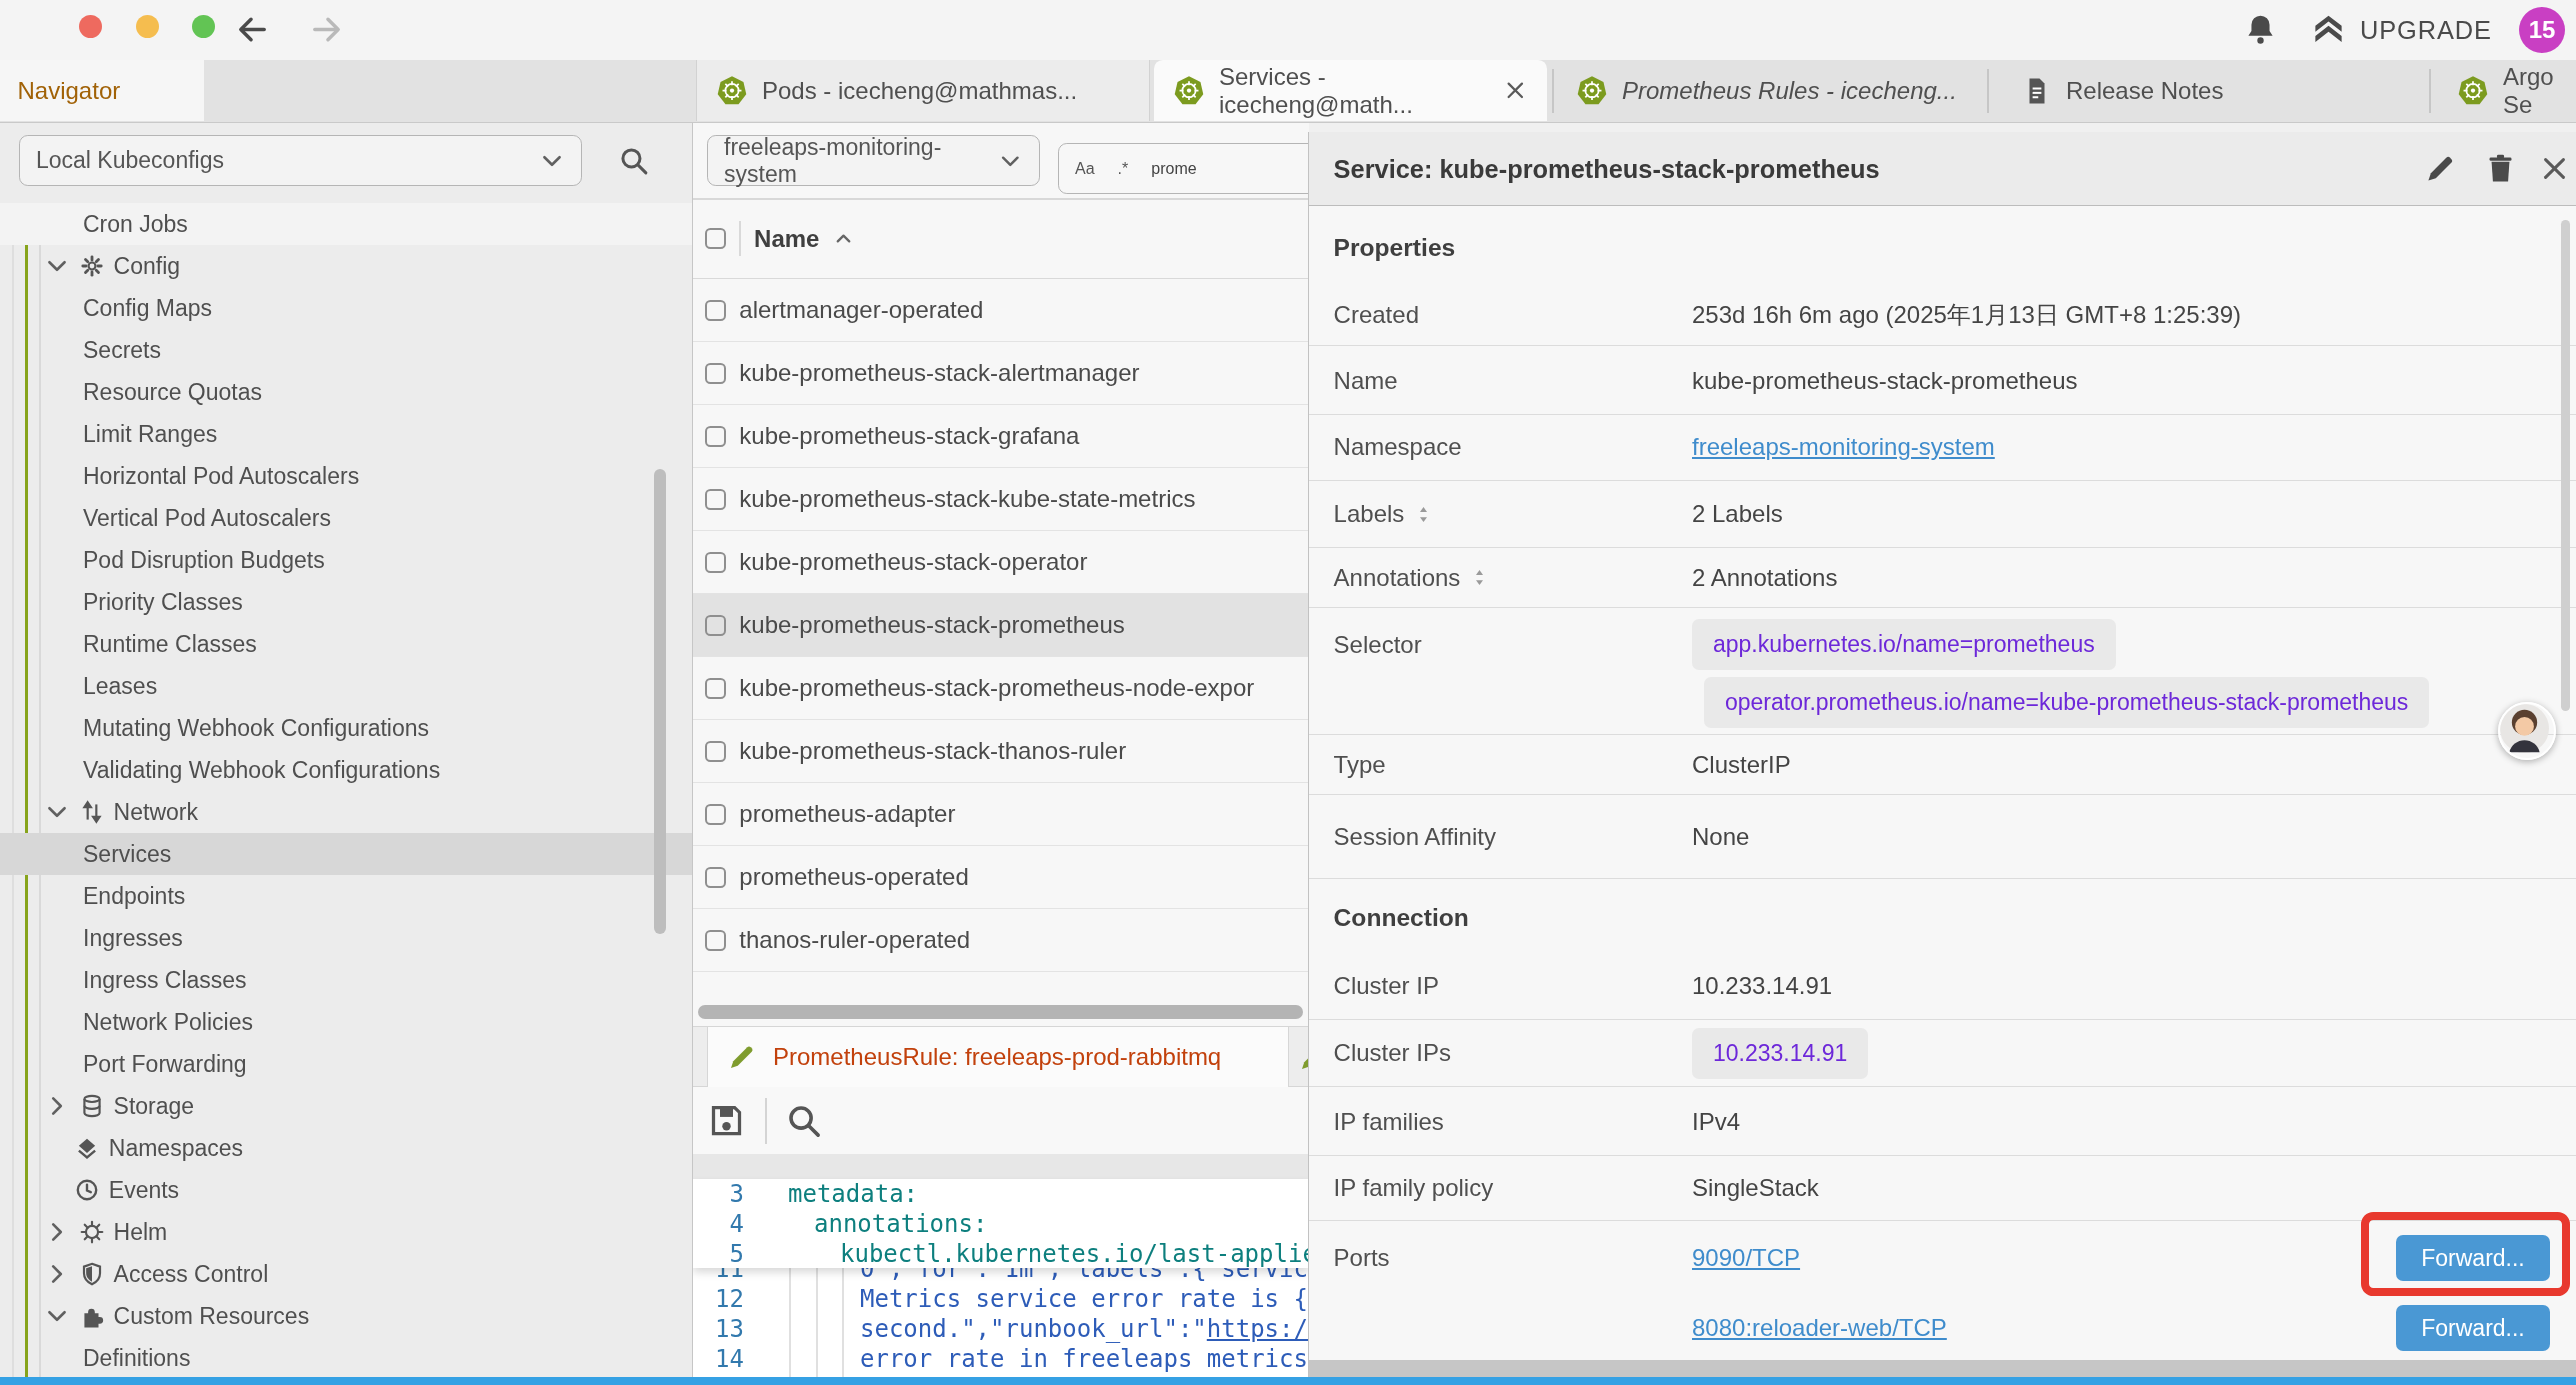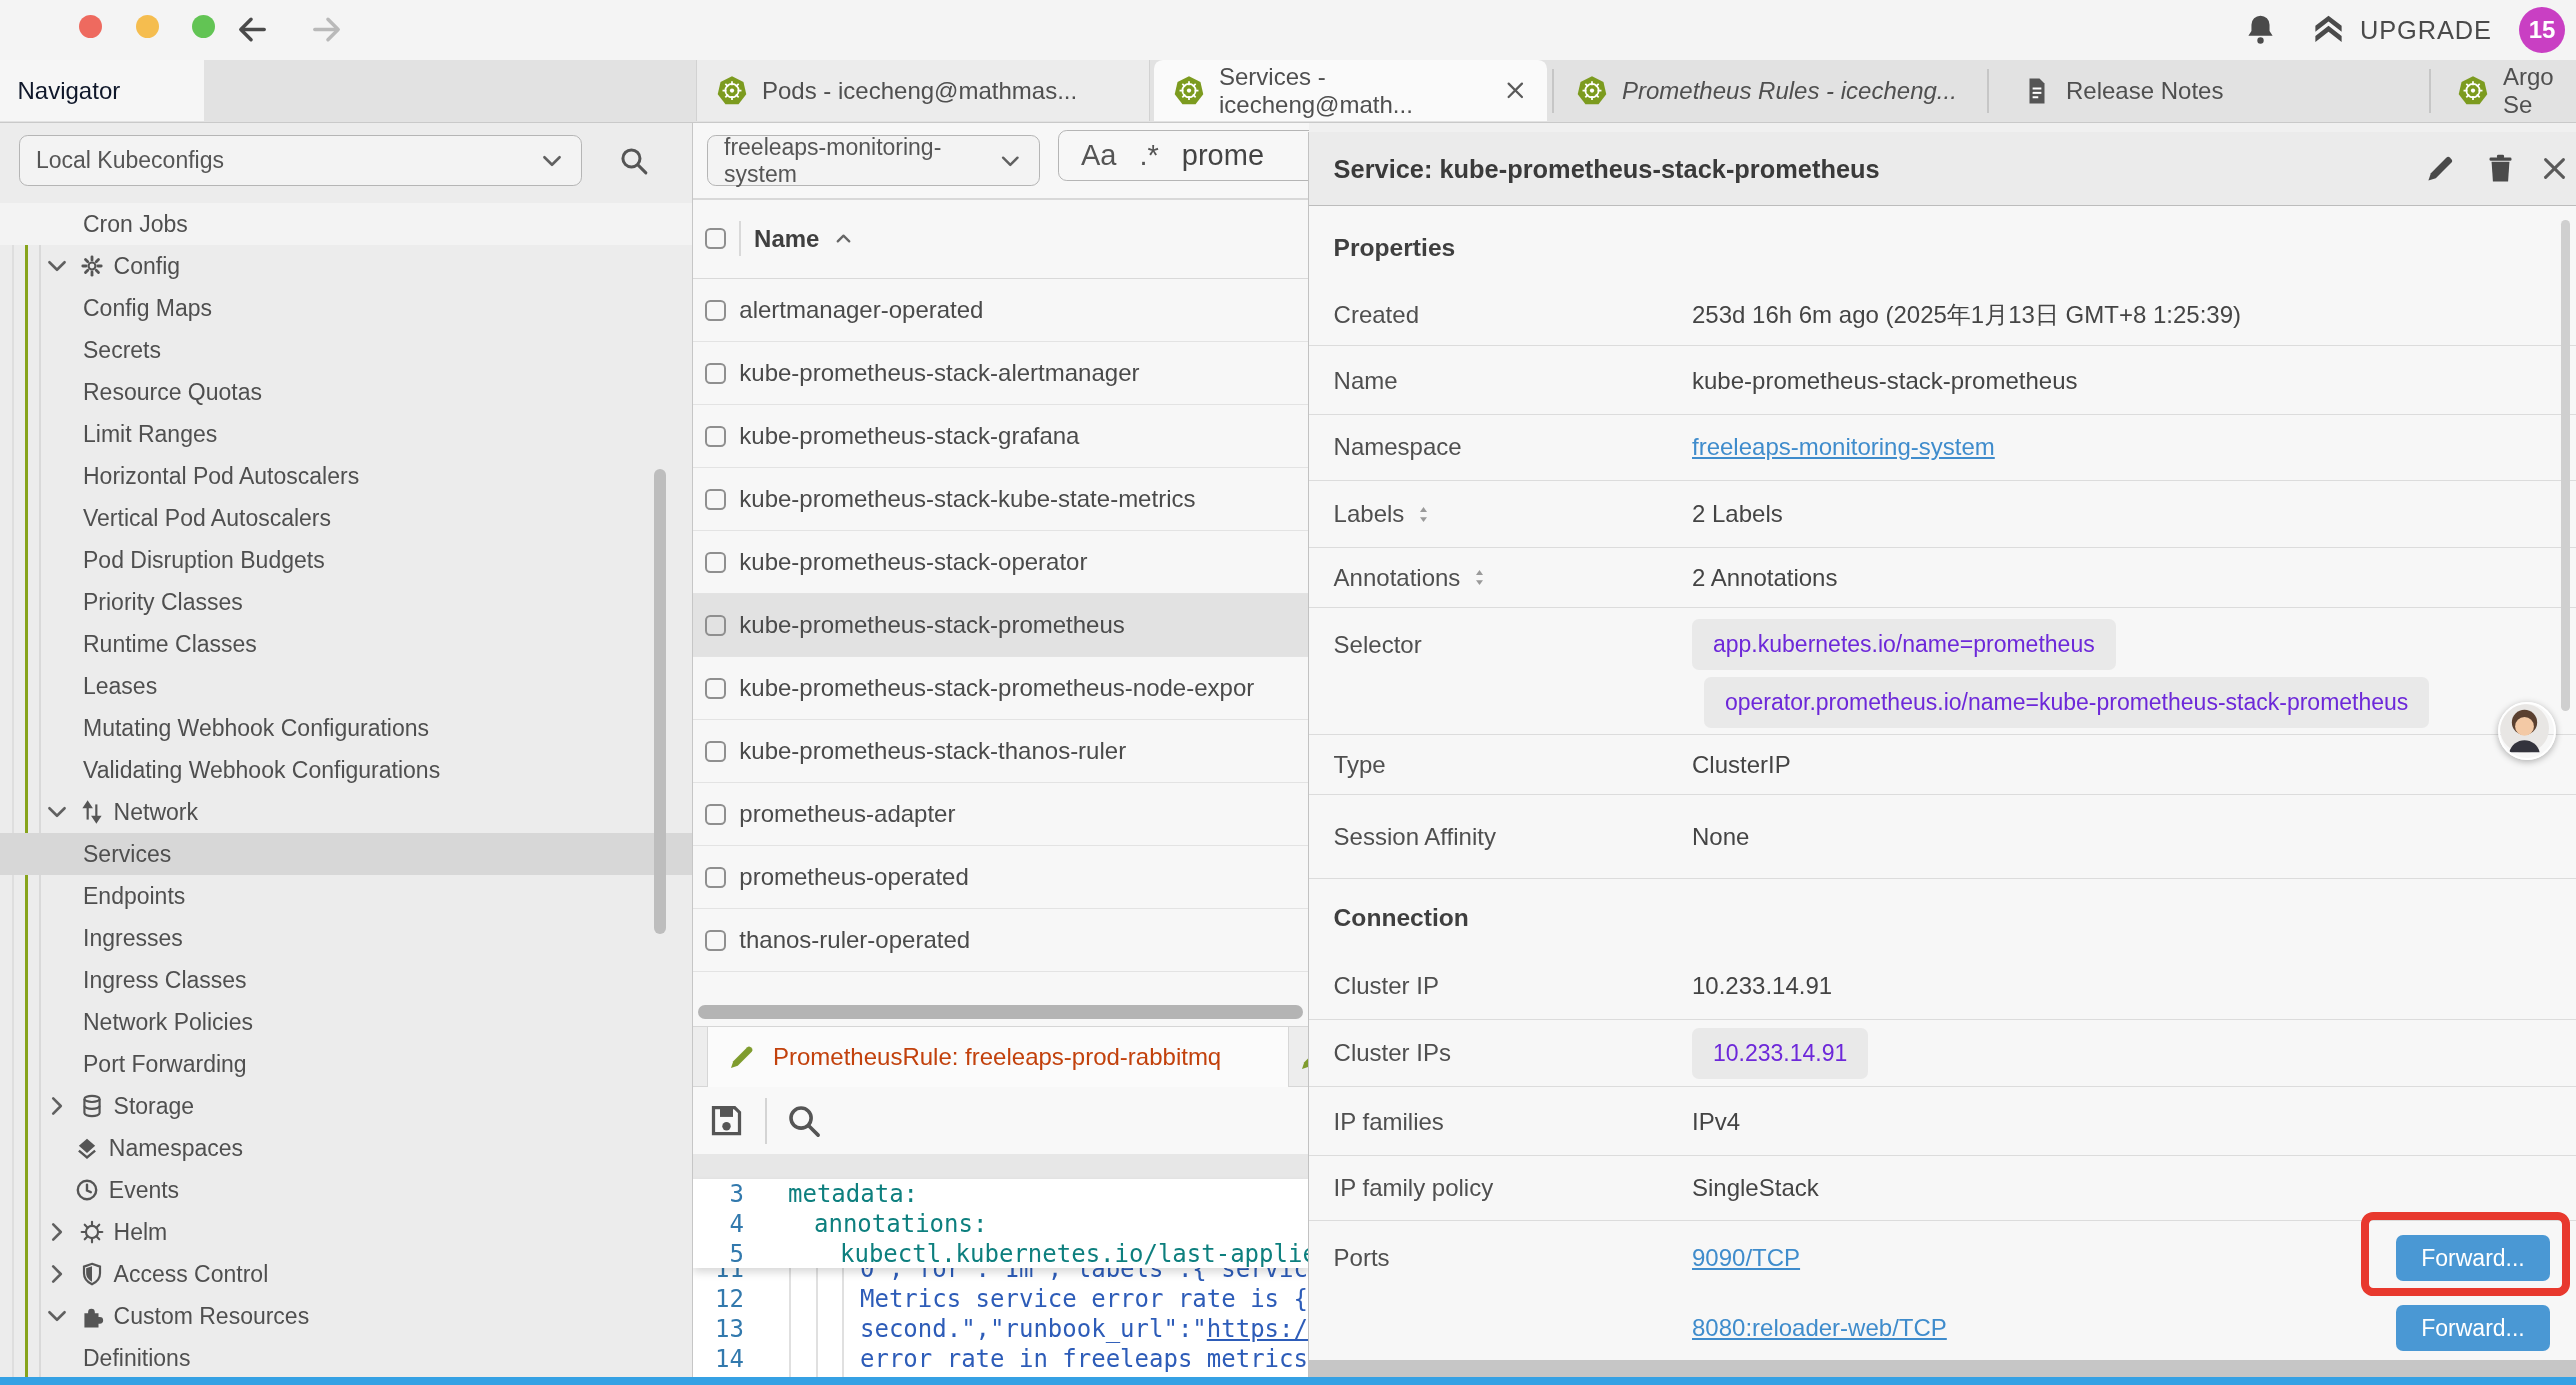--- a/index.html
+++ b/index.html
@@ -8,21 +8,21 @@
   .abs{position:absolute}
   svg.ic{display:block;flex:none}
   
   #topbar{position:absolute;left:0;top:0;width:2576px;height:60px;background:#f4f4f4}
   .tl{position:absolute;top:15px;width:23px;height:23px;border-radius:50%}
   #badge{position:absolute;left:2519px;top:7px;width:46px;height:46px;border-radius:50%;display:flex;align-items:center;justify-content:center;color:#fff;font-size:24px;font-weight:bold}
   #upglabel{position:absolute;left:2360px;top:16px;font-size:25.4px;color:#4a4a4a;letter-spacing:0.9px}
   
   #tabstrip{position:absolute;left:0;top:60px;width:2576px;height:63px;background:#e2e2e2;border-bottom:1.8px solid #c9c9c9;box-sizing:border-box}
   .tab,.flattab{position:absolute;top:0;height:61px;display:flex;align-items:center;gap:14px;font-size:24px;color:#4f4f4f;box-sizing:border-box}
-  #navtab{position:absolute;left:0;top:0;width:204px;height:61px;background:#f6f6f6;display:flex;align-items:center;padding-left:17.5px;font-size:24px;color:#0f172a;box-sizing:border-box}
+  #navtab{position:absolute;left:0;top:0;width:204px;height:61px;background:#f6f6f6;display:flex;align-items:center;padding-left:17.5px;font-size:24px;color:#a16207;box-sizing:border-box}
   #tab-pods{left:696px;width:454px;background:#ececec;border-left:1.8px solid #d2d2d2;border-right:1.8px solid #d2d2d2;padding:0 19px}
   #tab-services{left:1154px;width:393px;background:#fafafa;border-radius:8.8px 8.8px 0 0;padding:0 19px}
   .tabsep{position:absolute;top:8.8px;width:1.8px;height:44px;background:#c6c6c6}
   .closex{margin-left:auto}
   
   #sidebar{position:absolute;left:0;top:123px;width:693px;height:1263px;background:#ececec;border-right:1.8px solid #c6c6c6;box-sizing:border-box;overflow:hidden}
   .select{display:flex;align-items:center;justify-content:space-between;border:1.8px solid #b5b5b5;border-radius:8.8px;background:#f3f3f3;font-size:23px;color:#555;padding:0 16px;box-sizing:border-box}
   #kubeselect{position:absolute;left:19px;top:12.3px;width:563px;height:51px}
   #sb-search{position:absolute;left:617px;top:21px}
   .guide{position:absolute;top:80px;height:1182px}
@@ -30,21 +30,21 @@
   .ti{height:42px;display:flex;align-items:center;font-size:23px;color:#4f4f4f;gap:8.8px}
   .ti.l1{padding-left:83px}
   .ti.grp{padding-left:44px}
   .ti.ic0{padding-left:74px}
   .ti.sel{background:#d7d7d7}
   .ti.hov{background:#f3f3f3}
   #sb-thumb{position:absolute;left:654px;top:346px;width:12.3px;height:465px;background:#bdbdbd;border-radius:6.1px}
   
   #middle{position:absolute;left:693px;top:123px;width:616px;height:1263px;background:#f7f7f7;overflow:hidden}
   #nsselect{position:absolute;left:14px;top:12.3px;width:333px;height:51px}
-  #filterbox{position:absolute;left:365px;top:7px;width:263px;height:51px;display:flex;align-items:center;gap:23px;border:1.8px solid #b5b5b5;border-radius:8.8px;background:#f7f7f7;padding:0 22px;box-sizing:border-box;font-size:29px;color:#555}
+  #filterbox{position:absolute;left:365px;top:20px;width:263px;height:51px;display:flex;align-items:center;gap:23px;border:1.8px solid #b5b5b5;border-radius:8.8px;background:#f7f7f7;padding:0 16px;box-sizing:border-box;font-size:16px;color:#555}
   #mfilter-border{position:absolute;left:0;top:75px;width:100%;height:1.8px;background:#d8d8d8}
   #thead{position:absolute;left:0;top:76px;width:100%;height:80px;display:flex;align-items:center;padding-left:12.3px;gap:13px;box-sizing:border-box;border-bottom:1.8px solid #d9d9d9}
   .cb{width:21px;height:21px;border:2.6px solid #8f8f8f;border-radius:5.3px;background:transparent;flex:none;box-sizing:border-box}
   #thead .hsep{width:1.8px;height:35px;background:#d9d9d9}
   #thead .hname{font-size:24px;font-weight:bold;color:#3f3f3f}
   #tbody{position:absolute;left:0;top:156px;width:100%}
   .mrow{height:63px;display:flex;align-items:center;padding-left:12.3px;gap:13px;border-bottom:1.8px solid #e3e3e3;font-size:24px;color:#4a4a4a;box-sizing:border-box}
   .mrow.sel{background:#e2e2e2}
   #hthumb{position:absolute;left:5.3px;top:882px;width:605px;height:14px;background:#b4b4b4;border-radius:7px}
   #btabs{position:absolute;left:0;top:903px;width:100%;height:61px;background:#ededed;border-top:1.8px solid #d6d6d6;border-bottom:1.8px solid #d6d6d6;box-sizing:border-box}

